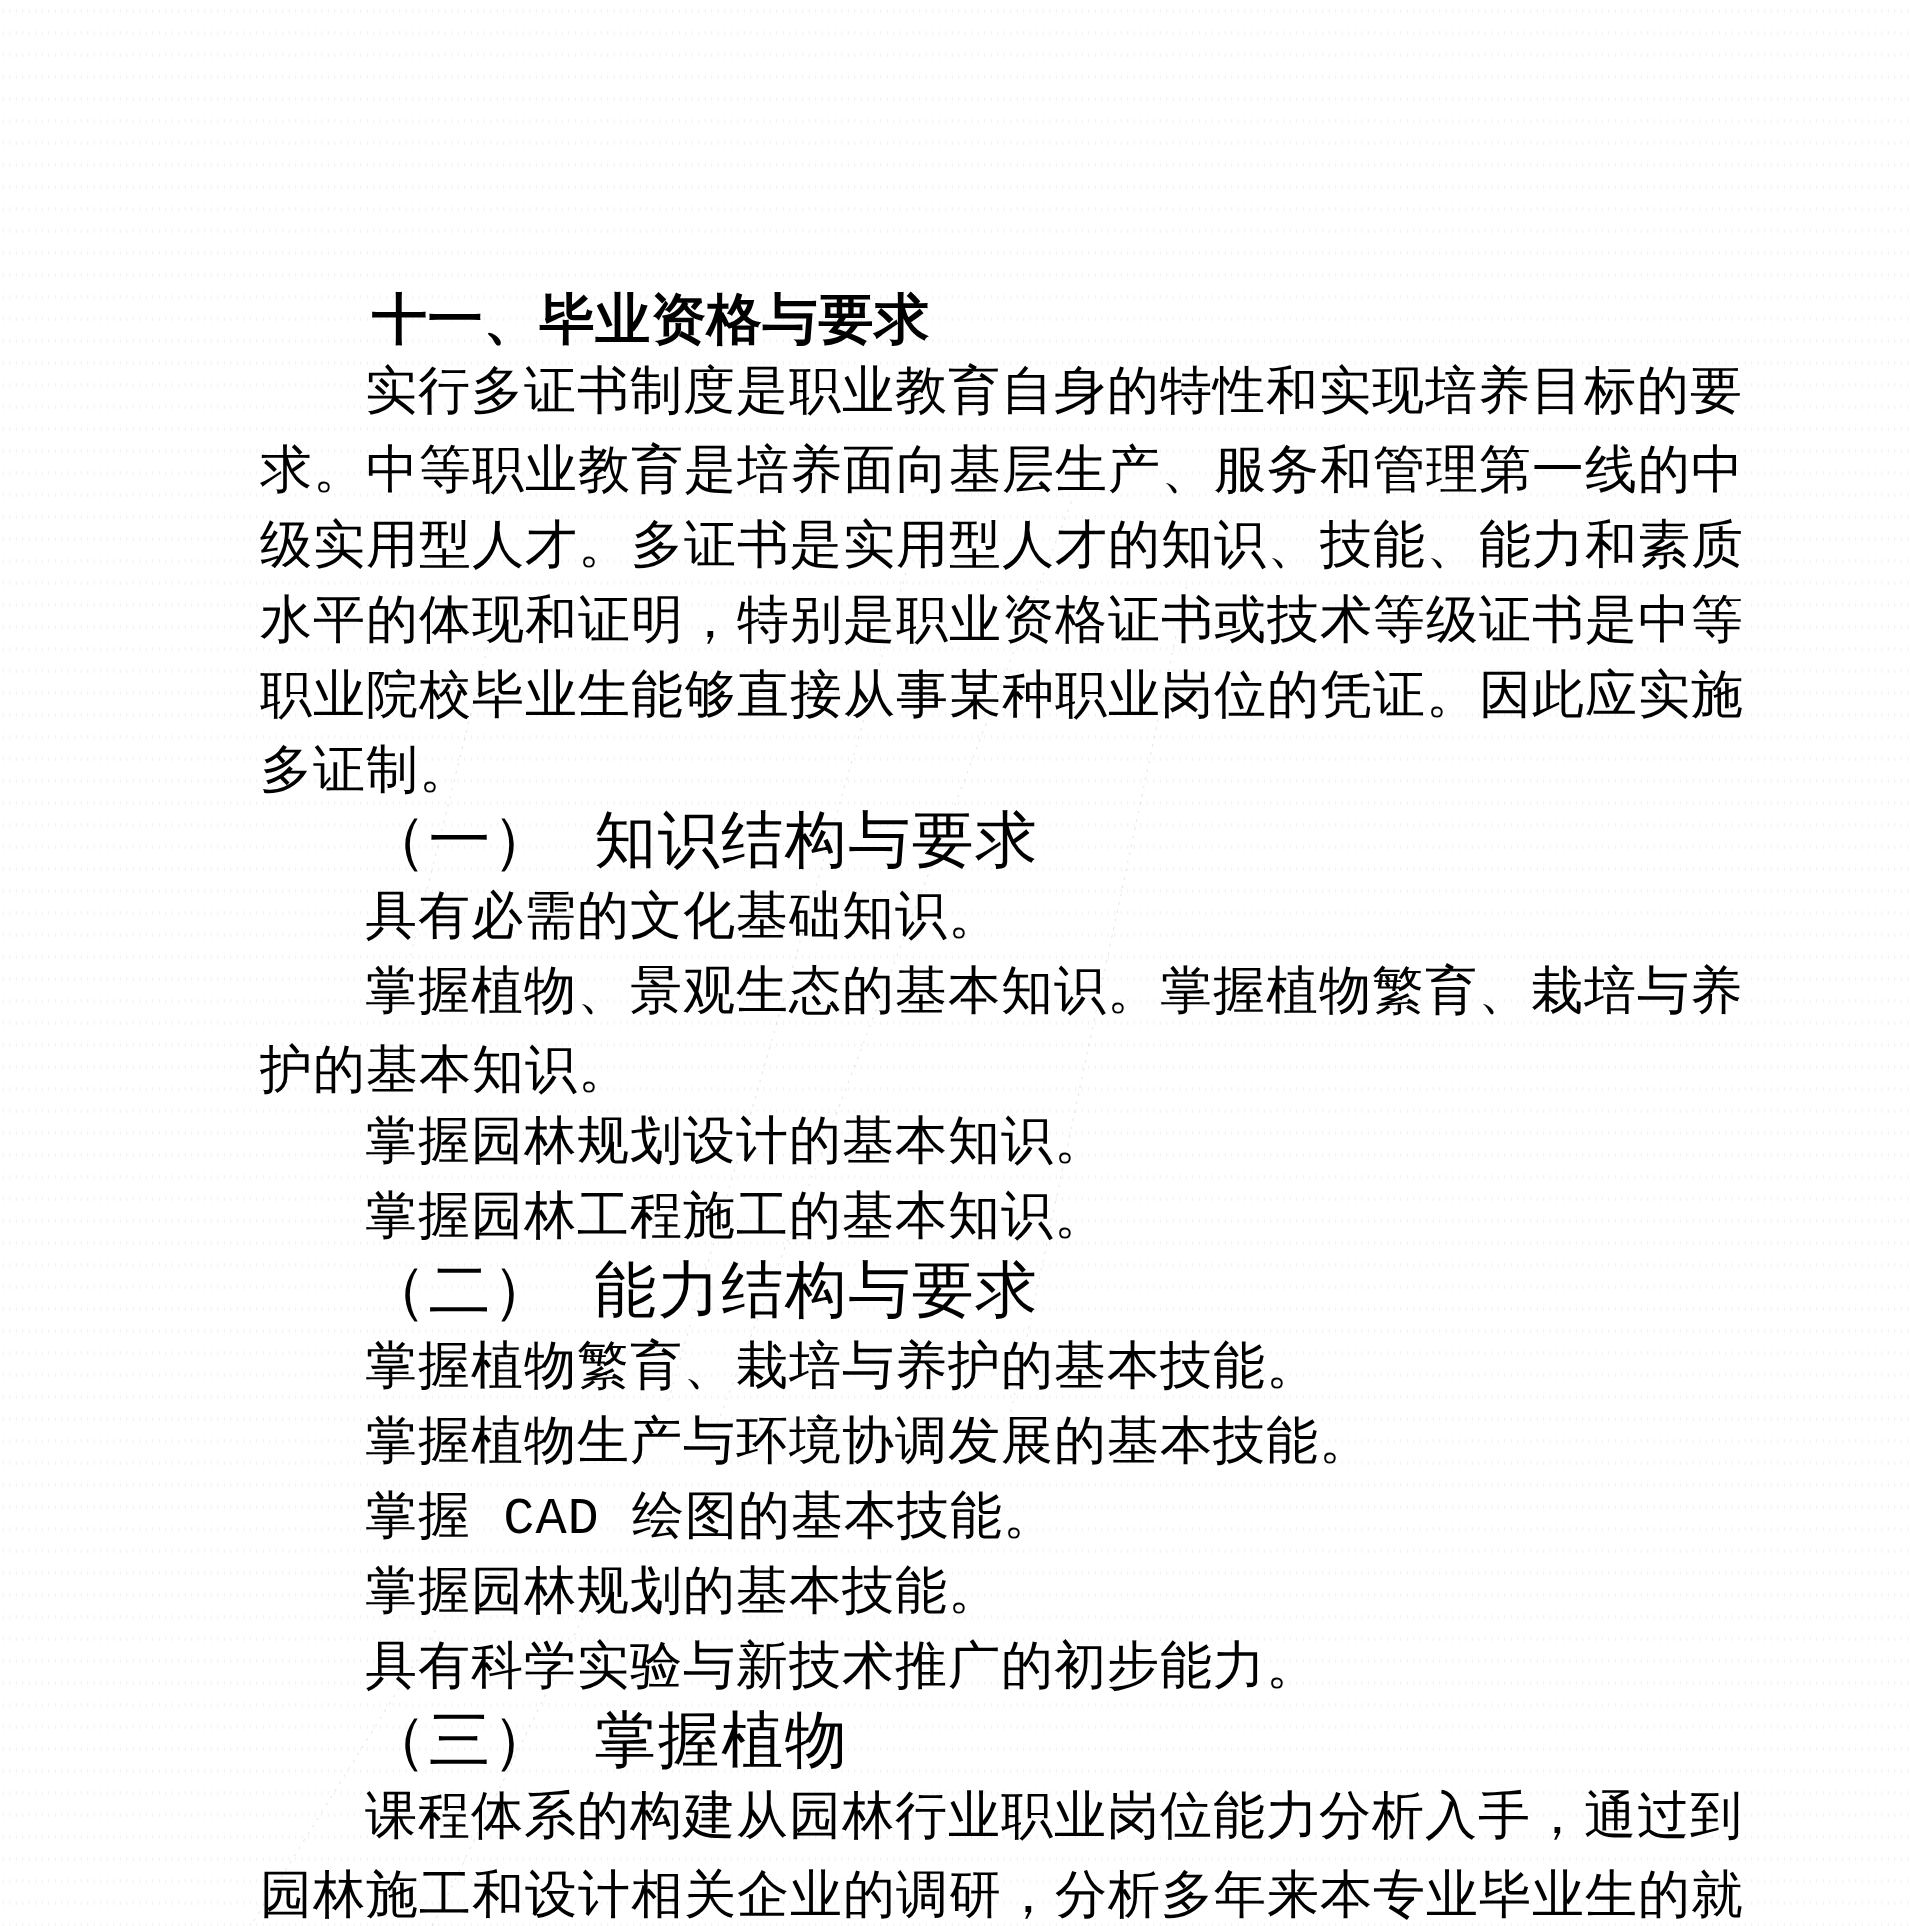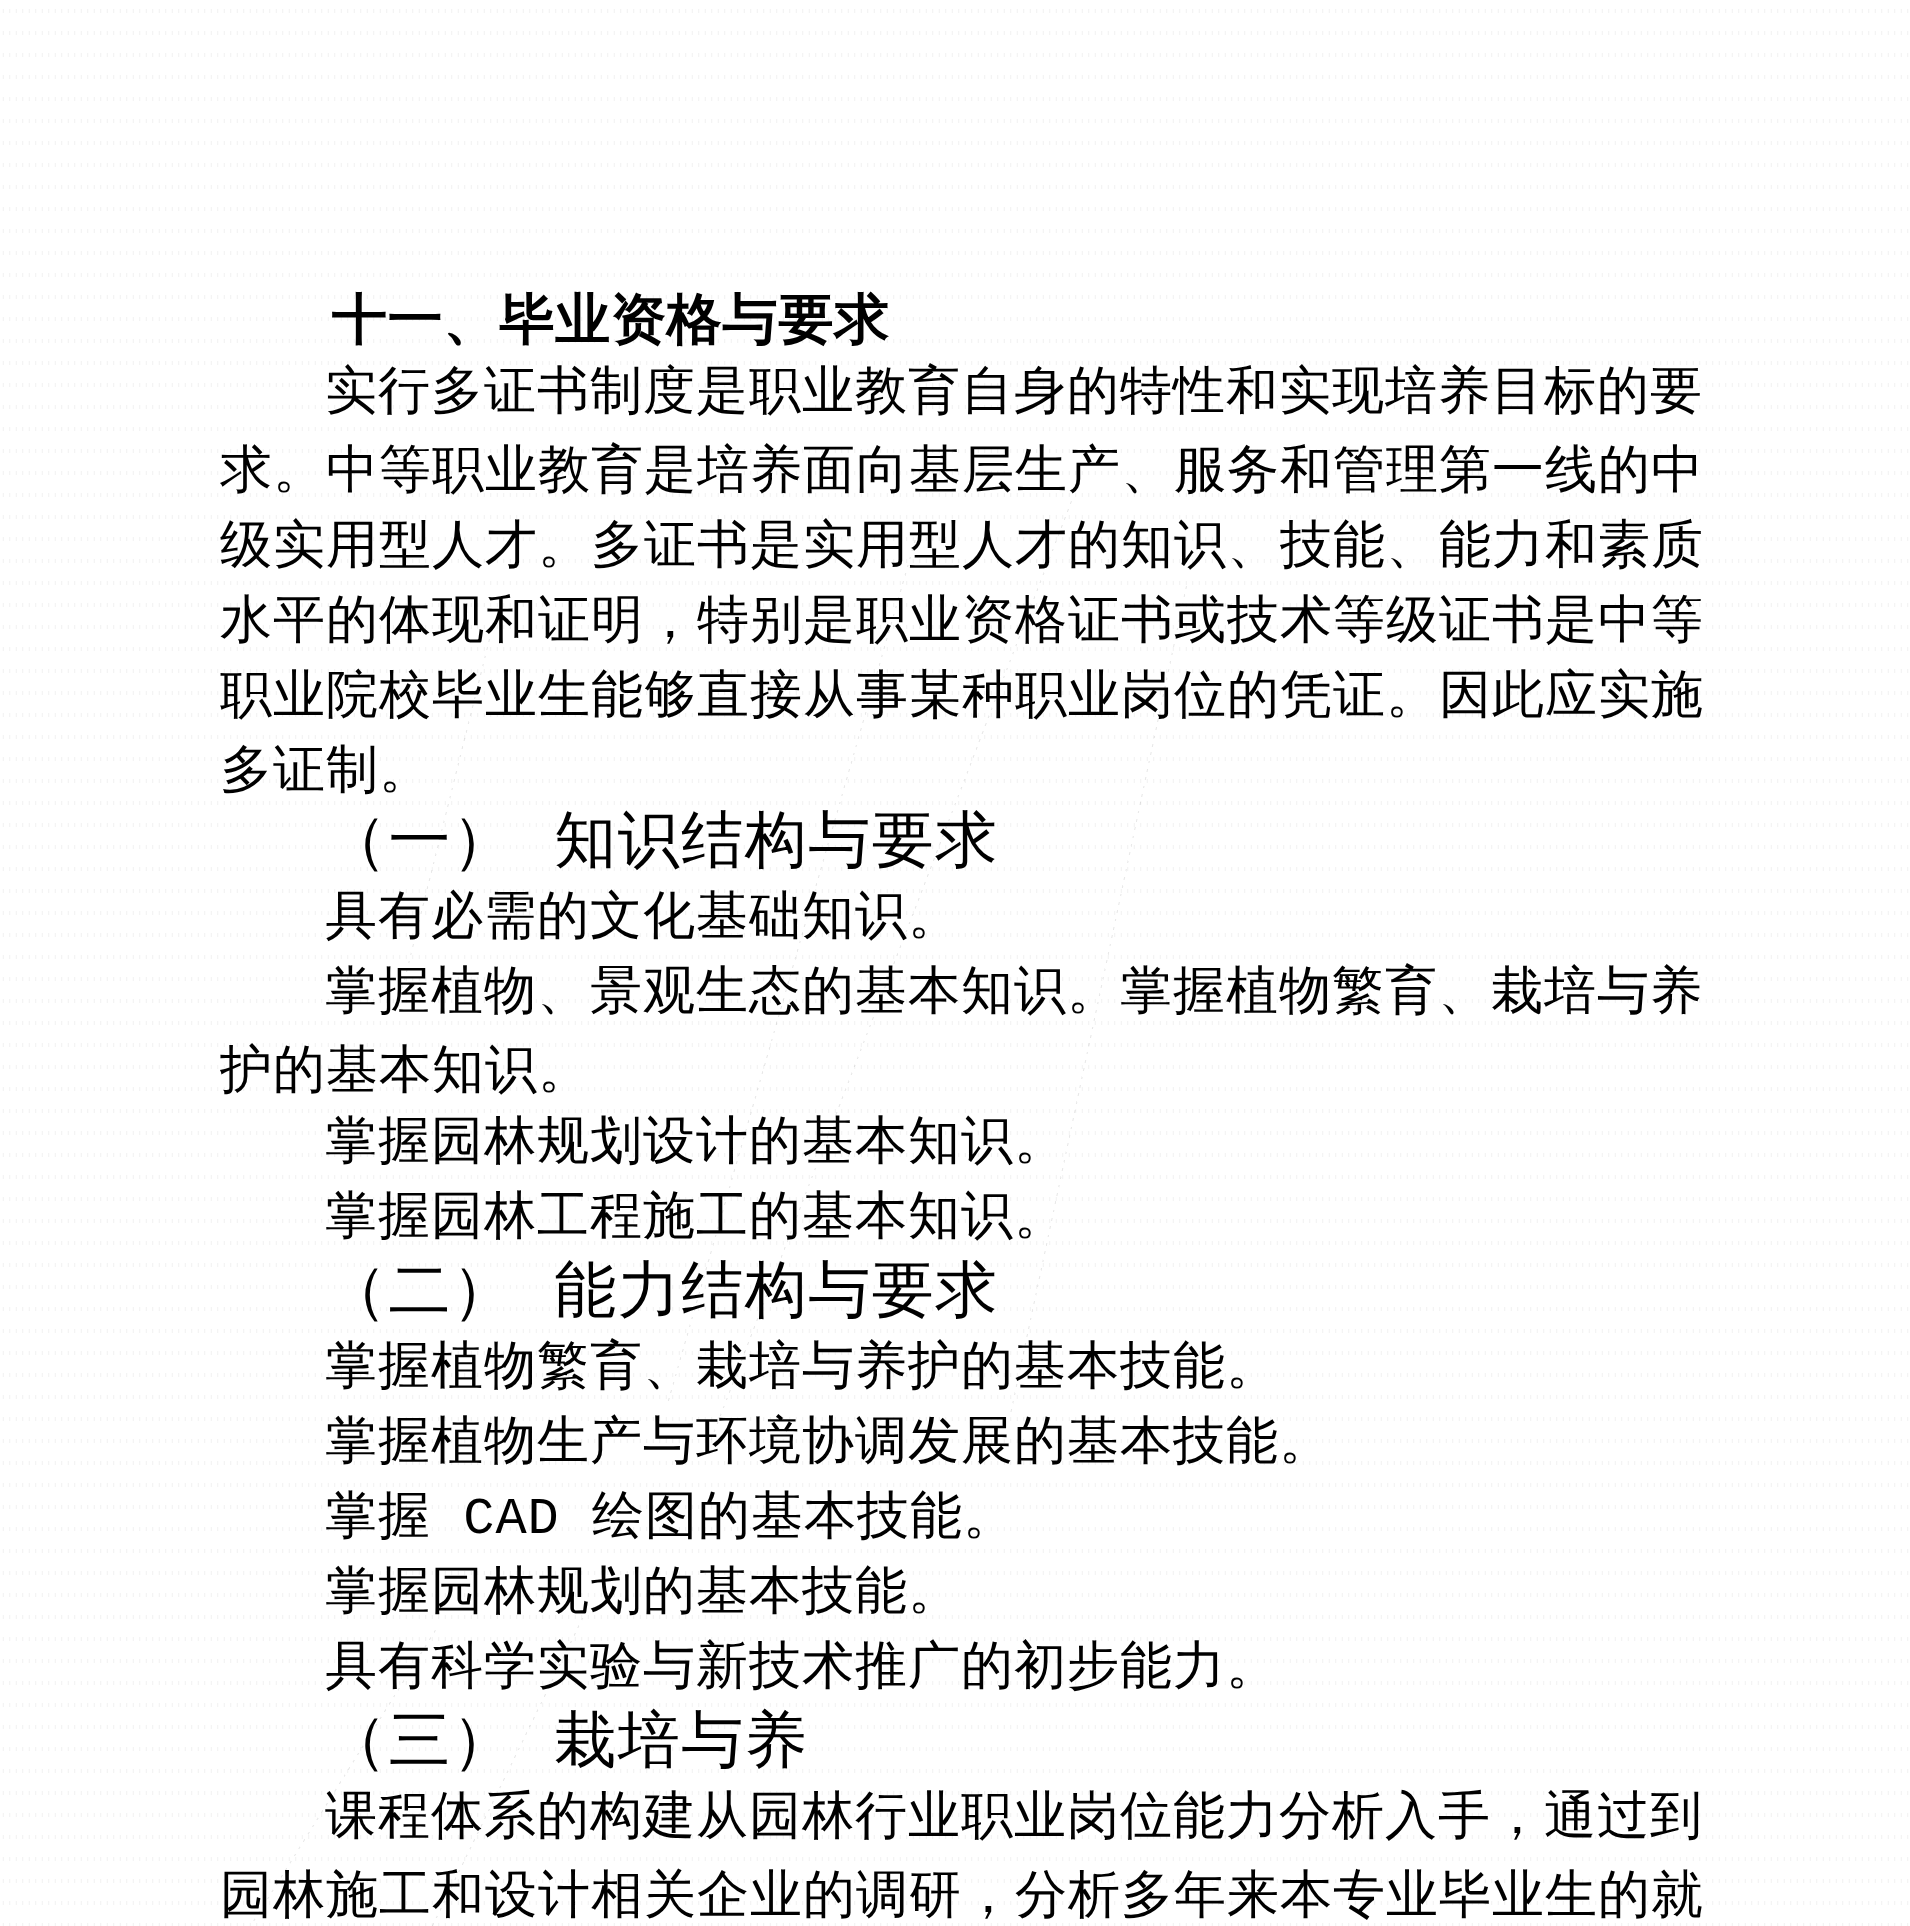--- a/index.html
+++ b/index.html
@@ -41,20 +41,21 @@
     left: 220px;
     top: 282px;
     width: 1475px;
   }
   .line {
     height: 75px;
     line-height: 75px;
     font-size: 52px;
     letter-spacing: 1px;
     white-space: nowrap;
+    margin-left: 40px;
   }
   .indent { text-indent: 105px; font-family: Liberation Mono, monospace; }
   .title-line {
     font-family: "Liberation Sans", sans-serif;
     font-weight: 700;
     font-size: 55px;
     letter-spacing: 0.8px;
     text-indent: 112px;
   }
   .kai {
@@ -94,20 +95,20 @@
     <div class="line indent">掌握园林规划设计的基本知识。</div>
     <div class="line indent">掌握园林工程施工的基本知识。</div>
 
     <div class="line indent kai">（二） 能力结构与要求</div>
     <div class="line indent">掌握植物繁育、栽培与养护的基本技能。</div>
     <div class="line indent">掌握植物生产与环境协调发展的基本技能。</div>
     <div class="line indent">掌握 CAD 绘图的基本技能。</div>
     <div class="line indent">掌握园林规划的基本技能。</div>
     <div class="line indent">具有科学实验与新技术推广的初步能力。</div>
 
-    <div class="line indent kai">（三） 栽培与养</div>
+    <div class="line indent kai">（三） 掌握植物</div>
     <div class="line indent">课程体系的构建从园林行业职业岗位能力分析入手，通过到</div>
     <div class="line">园林施工和设计相关企业的调研，分析多年来本专业毕业生的就</div>
 
   </div>
 
 </div>
 
 
 </body></html>

